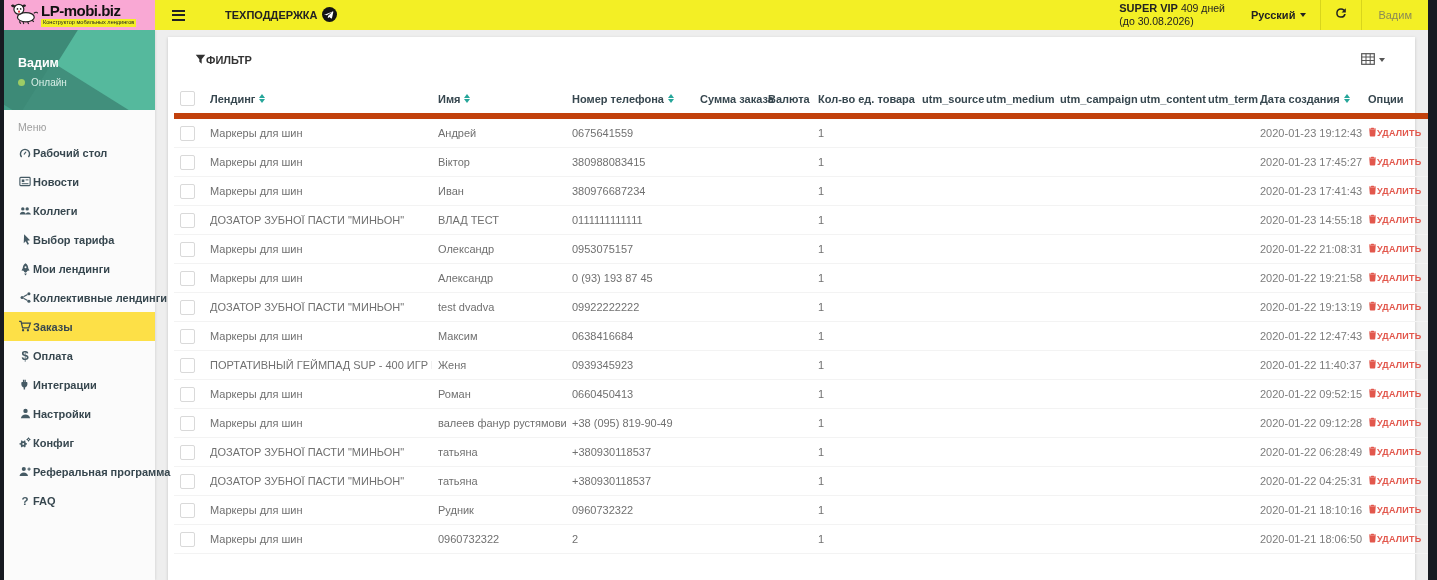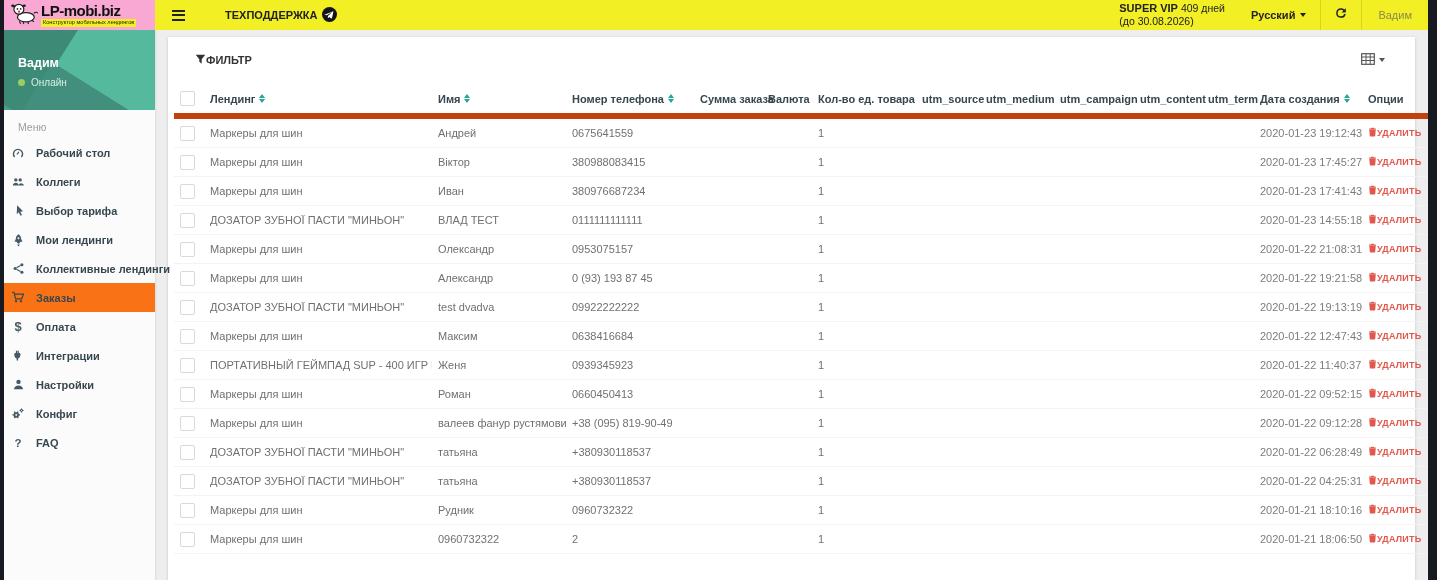--- a/index.html
+++ b/index.html
@@ -31,22 +31,22 @@
   
   .sidebar { position:absolute; left:4px; top:30px; bottom:0; width:151px; background:#fbfbfb; z-index:10; box-shadow:1px 0 2px rgba(0,0,0,.08); }
   .profile { height:80px; position:relative; overflow:hidden; background:#47a08b; padding:26px 0 0 14px; }
   .profile .shape1 { position:absolute; left:-30px; top:-45px; width:130px; height:130px; background:#3d8a77; transform:rotate(32deg); }
   .profile .shape2 { position:absolute; right:-55px; top:-15px; width:150px; height:130px; background:#55b99d; transform:rotate(32deg); }
   .profile .shape3 { position:absolute; left:18px; bottom:-58px; width:120px; height:80px; background:#418f7c; transform:rotate(32deg); }
   .p-name { position:relative; color:#ffffff; font-size:12.5px; font-weight:bold; }
   .p-status { position:relative; margin-top:7px; display:flex; align-items:center; gap:6px; font-size:10px; color:#d9efe7; }
   .dot { width:7px; height:7px; border-radius:50%; background:#9ccc65; }
   .menu-label { padding:11px 14px 5px; font-size:10.5px; color:#9e9e9e; }
-  .menu-item { display:flex; align-items:center; height:29px; padding-left:6px; gap:10px; font-size:11px; font-weight:bold; color:#37474f; cursor:pointer; white-space:nowrap; }
-  .menu-item.active { background:#f97316; }
+  .menu-item { display:flex; align-items:center; height:29px; padding-left:13px; font-size:11px; font-weight:bold; color:#37474f; cursor:pointer; white-space:nowrap; }
+  .menu-item.active { background:#fde047; }
   .mi-icon { width:16px; flex:0 0 16px; display:flex; justify-content:center; align-items:center; color:#455a64; font-size:12px; font-weight:bold; }
 
   
   .main { position:absolute; left:155px; right:9px; top:30px; bottom:0; background:#eeeeee; overflow:hidden; }
   .page-head { padding:11px 14px 0; display:flex; align-items:baseline; gap:9px; }
   .page-title { font-size:22px; color:#5d5d5d; font-weight:normal; }
   .page-sub { font-size:13px; color:#ababab; }
   .card { margin:7px 13px 0; background:#ffffff; box-shadow:0 1px 3px rgba(0,0,0,.18); height:560px; }
   .filter-bar { height:46px; display:flex; align-items:center; padding:0 30px 0 27px; }
   .filter-btn { display:flex; align-items:center; font-size:11px; font-weight:bold; color:#333; cursor:pointer; background:none; border:none; font-family:inherit; }
@@ -148,20 +148,31 @@
           <svg width="14" height="14" viewBox="0 0 16 16">
             <path d="M8 3a6 6 0 0 0-6 6c0 1.6.6 3 1.6 4l1.1-1.1A4.4 4.4 0 1 1 12.4 9c0 1.1-.4 2.1-1.1 2.9l1.1 1.1c1-1 1.6-2.4 1.6-4a6 6 0 0 0-6-6z" fill="#455a64"></path>
             <rect x="7.4" y="6" width="1.3" height="4.2" rx=".65" fill="#455a64" transform="rotate(38 8 8)"></rect>
           </svg>
         </span>
         <span>Рабочий стол</span>
       </div>
       <div class="menu-item">
         <span class="mi-icon">
           <svg width="14" height="13" viewBox="0 0 16 16">
+            <rect x="1.7" y="3" width="12.6" height="10" rx="1" fill="none" stroke="#455a64" stroke-width="1.4"></rect>
+            <rect x="4" y="5.5" width="3.2" height="3.2" fill="#455a64"></rect>
+            <line x1="8.7" y1="6" x2="12.3" y2="6" stroke="#455a64" stroke-width="1.2"></line>
+            <line x1="4" y1="10.7" x2="12.3" y2="10.7" stroke="#455a64" stroke-width="1.2"></line>
+          </svg>
+        </span>
+        <span>Новости</span>
+      </div>
+      <div class="menu-item">
+        <span class="mi-icon">
+          <svg width="14" height="13" viewBox="0 0 16 16">
             <circle cx="5.3" cy="6" r="2.1" fill="#455a64"></circle>
             <circle cx="10.7" cy="6" r="2.1" fill="#455a64"></circle>
             <path d="M1.6 13c.3-2.2 1.8-3.4 3.7-3.4S8.7 10.8 9 13z" fill="#455a64"></path>
             <path d="M8.8 13c.2-1.6 1.2-2.9 2.9-2.9 1.9 0 3.4 1.2 3.7 2.9z" fill="#455a64"></path>
           </svg>
         </span>
         <span>Коллеги</span>
       </div>
       <div class="menu-item">
         <span class="mi-icon">
@@ -246,20 +257,33 @@
               <line x1="12" y1="4" x2="12" y2="6.3"></line>
             </g>
             <circle cx="12" cy="4" r="1.7" fill="#455a64"></circle>
             <circle cx="12" cy="4" r=".6" fill="#fbfbfb"></circle>
           </svg>
         </span>
         <span>Конфиг</span>
       </div>
       <div class="menu-item">
         <span class="mi-icon">
+          <svg width="14" height="13" viewBox="0 0 16 16">
+            <circle cx="6.5" cy="5" r="2.5" fill="#455a64"></circle>
+            <path d="M1.3 13.6c.4-2.8 2.5-4.3 5.2-4.3s4.8 1.5 5.2 4.3z" fill="#455a64"></path>
+            <g stroke="#455a64" stroke-width="1.4">
+              <line x1="11" y1="5" x2="15" y2="5"></line>
+              <line x1="13" y1="3" x2="13" y2="7"></line>
+            </g>
+          </svg>
+        </span>
+        <span>Реферальная программа</span>
+      </div>
+      <div class="menu-item">
+        <span class="mi-icon">
           <span style="font-size:11.5px;color:#455a64;font-weight:bold;">?</span>
         </span>
         <span>FAQ</span>
       </div>
     </div>
 </div>
 
 <div class="main">
 
   <div class="card">

